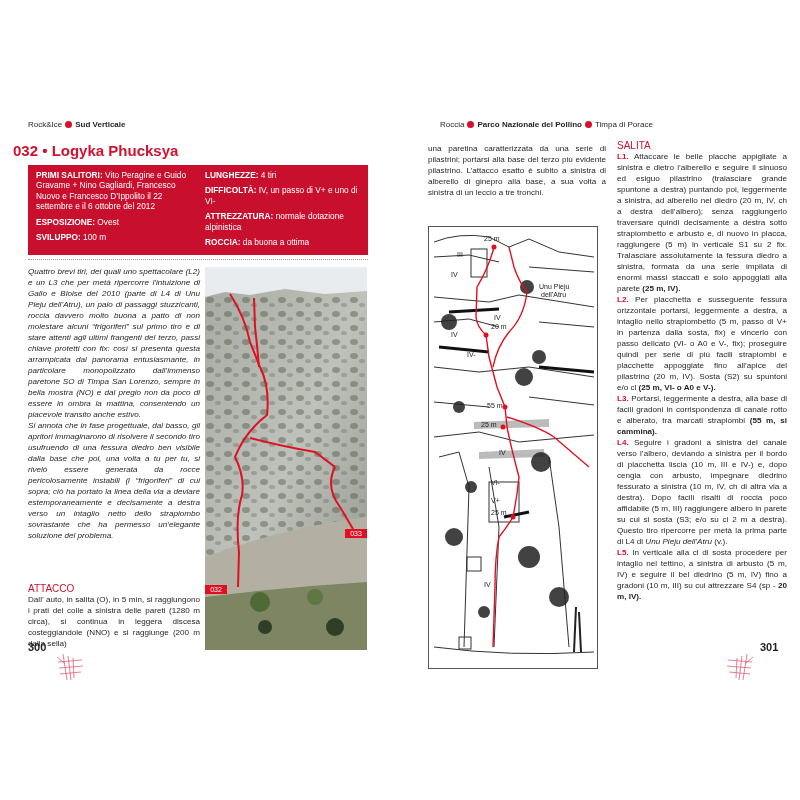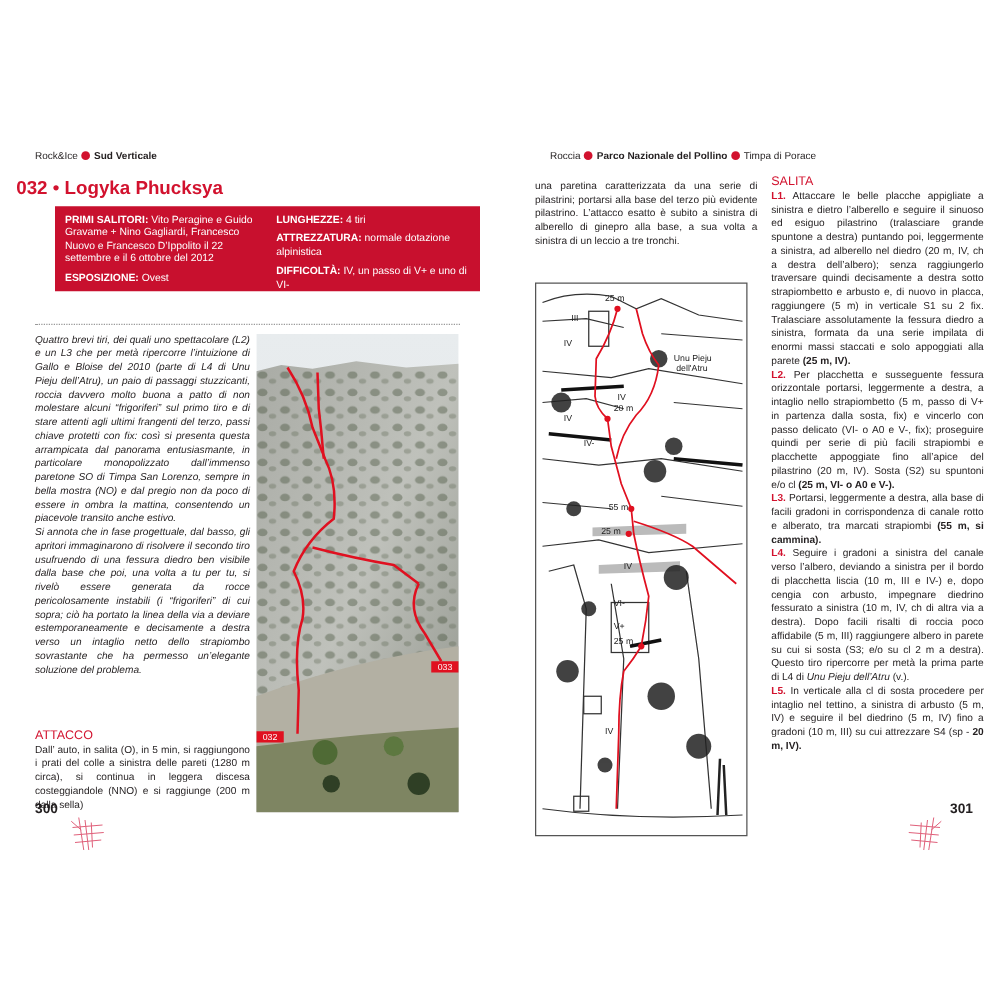--- a/index.html
+++ b/index.html
@@ -4,21 +4,21 @@
 <style>
   html,body{margin:0;padding:0;background:#fff;}
   body{width:800px;height:800px;position:relative;overflow:hidden;font-family:"Liberation Sans",sans-serif;color:#231f20;}
   .page{position:absolute;top:0;height:800px;padding-left:14px;}
   .left{left:0;width:400px;}
   .right{left:400px;width:400px;}
   .running{position:absolute;top:120px;font-size:8px;color:#231f20;white-space:nowrap;}
   .running b{font-weight:bold;}
   .dot{display:inline-block;width:7px;height:7px;border-radius:50%;background:#d2122e;margin:0 3px;vertical-align:-1px;}
   .title{position:absolute;left:13px;top:142px;font-size:15px;font-weight:bold;color:#d2122e;white-space:nowrap;}
-  .infobox{position:absolute;left:28px;top:165px;width:340px;height:68px;background:#c8102e;color:#fff;font-size:8.3px;line-height:10.4px;box-sizing:border-box;padding:5px 8px;margin-left:16px;}
+  .infobox{position:absolute;left:28px;top:165px;width:340px;height:90px;background:#c8102e;color:#fff;font-size:8.3px;line-height:10.4px;box-sizing:border-box;padding:5px 8px;}
   .infobox .col{position:absolute;top:5px;}
   .infobox .c1{left:8px;width:160px;}
   .infobox .c2{left:177px;width:160px;}
   .infobox p{margin:0 0 5px 0;}
   .infobox b{font-weight:bold;}
   .dotted{position:absolute;left:28px;top:259px;width:340px;border-top:1px dotted #999;}
   .body-text{position:absolute;font-size:8.1px;line-height:11px;text-align:justify;}
   .intro{left:28px;top:266px;width:172px;font-style:italic;}
   .intro p{margin:0;}
   .section-h{font-weight:normal;color:#d2122e;font-size:10px;margin:0;}
@@ -50,22 +50,22 @@
   </div>
 
   <div class="infobox">
     <div class="col c1">
       <p><b>PRIMI SALITORI:</b> <span>Vito Peragine e Guido Gravame + Nino Gagliardi, Francesco Nuovo e Francesco D’Ippolito il 22 settembre e il 6 ottobre del 2012</span></p>
       <p><b>ESPOSIZIONE:</b> <span>Ovest</span></p>
       <p><b>SVILUPPO:</b> <span>100 m</span></p>
     </div>
     <div class="col c2">
       <p><b>LUNGHEZZE:</b> <span>4 tiri</span></p>
+      <p><b>DIFFICOLTÀ:</b> <span>IV, un passo di V+ e uno di VI-</span></p>
       <p><b>ATTREZZATURA:</b> <span>normale dotazione alpinistica</span></p>
-      <p><b>DIFFICOLTÀ:</b> <span>IV, un passo di V+ e uno di VI-</span></p>
       <p><b>ROCCIA:</b> <span>da buona a ottima</span></p>
     </div>
   </div>
   <div class="dotted"></div>
 
   <div class="body-text intro">
     <p>Quattro brevi tiri, dei quali uno spettacolare (L2) e un L3 che per metà ripercorre l’intuizione di Gallo e Bloise del 2010 (parte di L4 di Unu Pieju dell’Atru), un paio di passaggi stuzzicanti, roccia davvero molto buona a patto di non molestare alcuni “frigoriferi” sul primo tiro e di stare attenti agli ultimi frangenti del terzo, passi chiave protetti con fix: così si presenta questa arrampicata dal panorama entusiasmante, in particolare monopolizzato dall’immenso paretone SO di Timpa San Lorenzo, sempre in bella mostra (NO) e dal pregio non da poco di essere in ombra la mattina, consentendo un piacevole transito anche estivo.</p>
     <p>Si annota che in fase progettuale, dal basso, gli apritori immaginarono di risolvere il secondo tiro usufruendo di una fessura diedro ben visibile dalla base che poi, una volta a tu per tu, si rivelò essere generata da rocce pericolosamente instabili (i “frigoriferi” di cui sopra; ciò ha portato la linea della via a deviare estemporaneamente e decisamente a destra verso un intaglio netto dello strapiombo sovrastante che ha permesso un’elegante soluzione del problema.</p>
   </div>
 

